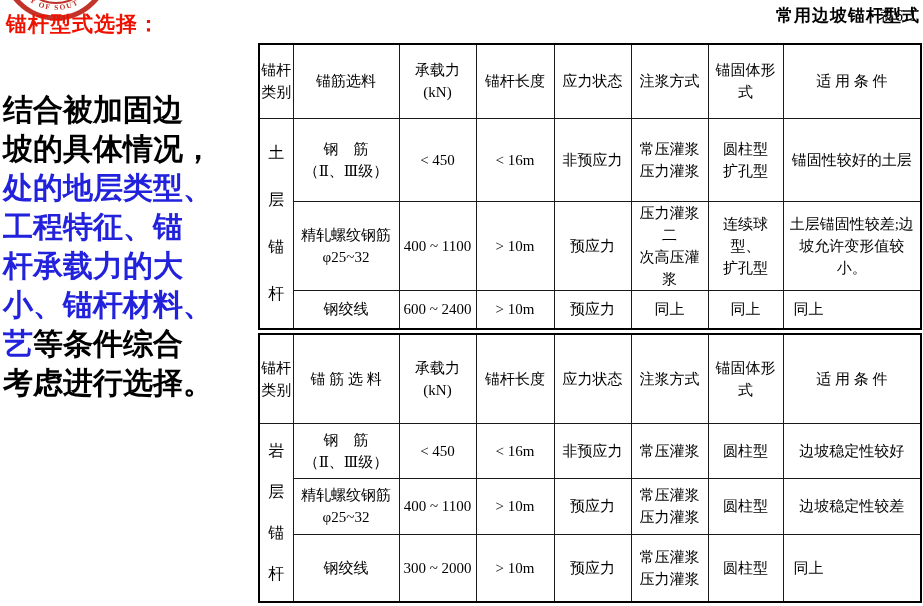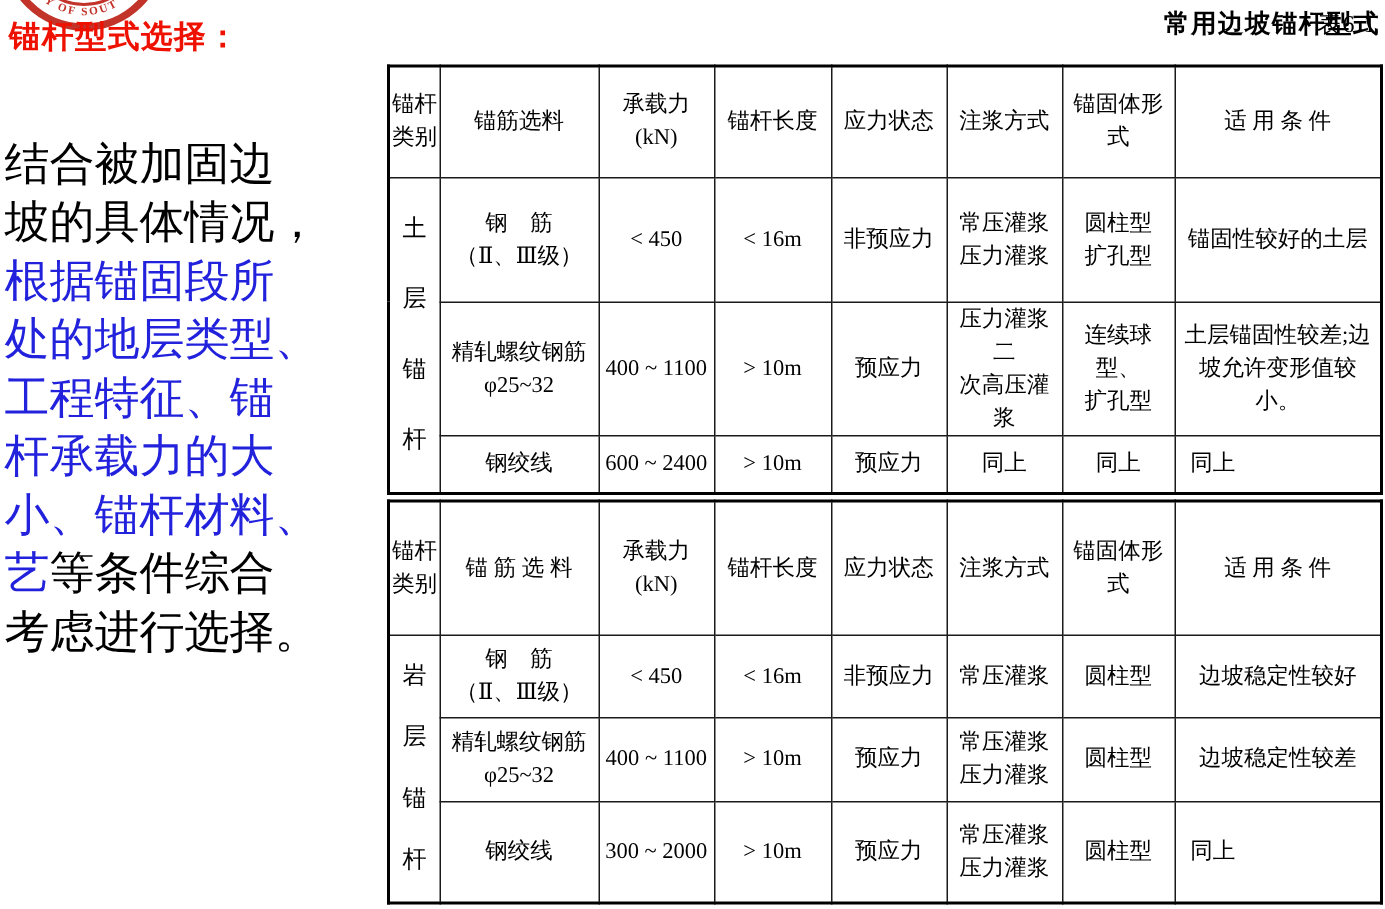--- a/index.html
+++ b/index.html
@@ -10,21 +10,21 @@
     color:#000;
   }
   
   .logo{position:absolute;left:4px;top:0;}
   .slide-title{
     position:absolute;left:6px;top:10px;
     font-size:21px;font-weight:bold;color:#ee1100;letter-spacing:1px;white-space:nowrap;
   }
   .body-text{
     position:absolute;left:3px;top:90px;width:254px;
-    font-size:30px;font-weight:normal;line-height:39px;
+    font-size:30px;font-weight:bold;line-height:39px;
   }
   .body-text .line{white-space:nowrap;}
   .seg-k{color:#000000;}
   .seg-b{color:#2222dd;}
   
   .table-area{position:absolute;left:258px;top:0;width:662px;height:606px;}
   .caption{
     position:absolute;top:4px;left:0;width:662px;text-align:right;
     font-size:17px;font-weight:bold;letter-spacing:1px;
   }
@@ -71,21 +71,20 @@
   <text font-size="7.5" font-weight="bold" fill="#c23329" letter-spacing="1.5">
     <textPath href="#logoArc" startOffset="5%">TY OF SOUT</textPath>
   </text>
 </svg>
 
 <div class="slide-title">锚杆型式选择：</div>
 
 <div class="body-text">
   <div class="line"><span class="seg-k">结合被加固边</span></div>
   <div class="line"><span class="seg-k">坡的具体情况，</span></div>
-  <div class="line"><span class="seg-b">根据锚固段所</span></div>
   <div class="line"><span class="seg-b">处的地层类型、</span></div>
   <div class="line"><span class="seg-b">工程特征、锚</span></div>
   <div class="line"><span class="seg-b">杆承载力的大</span></div>
   <div class="line"><span class="seg-b">小、锚杆材料、</span></div>
   <div class="line"><span class="seg-b">艺</span><span class="seg-k">等条件综合</span></div>
   <div class="line"><span class="seg-k">考虑进行选择。</span></div>
 </div>
 
 <div class="table-area">
   <div class="caption">常用边坡锚杆型式</div>

